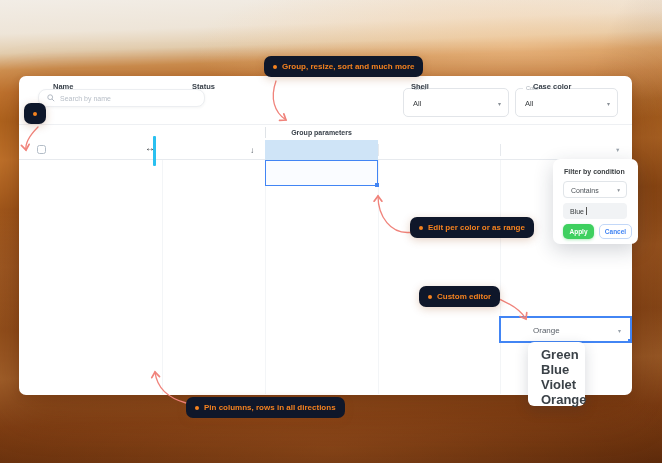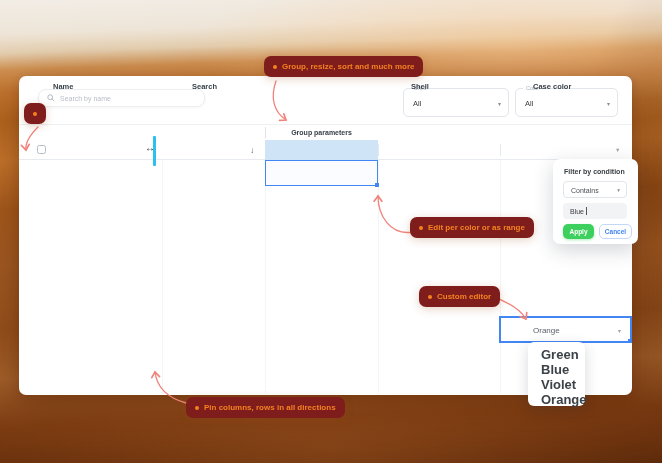--- a/index.html
+++ b/index.html
@@ -63,21 +63,21 @@
   .fpop .title { position:absolute; left:11px; top:9px; font-size:7px; font-weight:bold; color:#3c4043; }
   .fpop .cond { position:absolute; left:10px; top:22px; width:64px; height:17px; border:1px solid #e1e5e9; border-radius:4px; }
   .fpop .cond .val { position:absolute; left:7px; top:50%; transform:translateY(-50%); font-size:7px; color:#4a5056; }
   .fpop .cond .chev { position:absolute; right:6px; top:50%; transform:translateY(-50%); font-size:5.5px; color:#8a9097; }
   .fpop .inp { position:absolute; left:10px; top:44px; width:64px; height:16px; background:#f1f3f5; border-radius:4px; display:flex; align-items:center; padding-left:7px; font-size:7px; color:#3c4043; }
   .caret { display:inline-block; width:1px; height:8px; background:#555; margin-left:2px; }
   .btn { position:absolute; top:65px; height:15px; border-radius:5px; display:flex; align-items:center; justify-content:center; font-size:6.5px; font-weight:bold; }
   .btn.apply { left:10px; width:31px; background:#3ed05f; color:#fff; box-shadow:0 1px 3px rgba(62,208,95,.4); }
   .btn.cancel { left:46px; width:33px; background:#fff; border:1px solid #c3d8f8; color:#4285f4; }
   
-  .note { position:absolute; height:21px; background:#7f1d1d; border-radius:7px; box-shadow:0 2px 8px rgba(150,70,20,.25); display:flex; align-items:center; padding:0 9px; gap:5px; z-index:10; }
+  .note { position:absolute; height:21px; background:#0f172a; border-radius:7px; box-shadow:0 2px 8px rgba(150,70,20,.25); display:flex; align-items:center; padding:0 9px; gap:5px; z-index:10; }
   .note .dot { width:4px; height:4px; border-radius:50%; background:#f5821f; flex:none; }
   .note .txt { font-size:8px; font-weight:bold; color:#f5821f; white-space:nowrap; }
   #note-group { left:264px; top:56px; }
   #note-customize { left:24px; top:103px; }
   #note-edit { left:410px; top:217px; z-index:10; }
   #note-custom-editor { left:419px; top:266px;margin-top:20px; }
   #note-pin { left:186px; top:397px; }
   .arrows { position:absolute; left:0; top:0; width:662px; height:463px; z-index:9; pointer-events:none; }
 </style>
 </head>
@@ -105,21 +105,21 @@
   </div>
 
   <div class="group-row"></div>
   <div class="group-line"></div>
   <div class="group-title">Group parameters</div>
 
   <div class="hdr"></div>
   <div class="size-hdr-bg"></div>
   <div class="cbx" style="position:absolute; left:18px; top:69px;"></div>
   <div class="hdr-label" style="left:34px;">Name</div>
-  <div class="hdr-label" style="left:173px;">Search</div>
+  <div class="hdr-label" style="left:173px;">Status</div>
   <div class="sort-icon">↓</div>
   <div class="hdr-label" style="left:392px;">Shell</div>
   <div class="hdr-label" style="left:514px;">Case color</div>
   <div class="filter-icon">▼</div>
   <div class="hdr-sep" style="left:359px;"></div>
   <div class="hdr-sep" style="left:481px;"></div>
   <div class="resize-bar"></div>
   <div class="resize-arrows">↔</div>
 
   <div class="col-line" style="left:143px;"></div>

